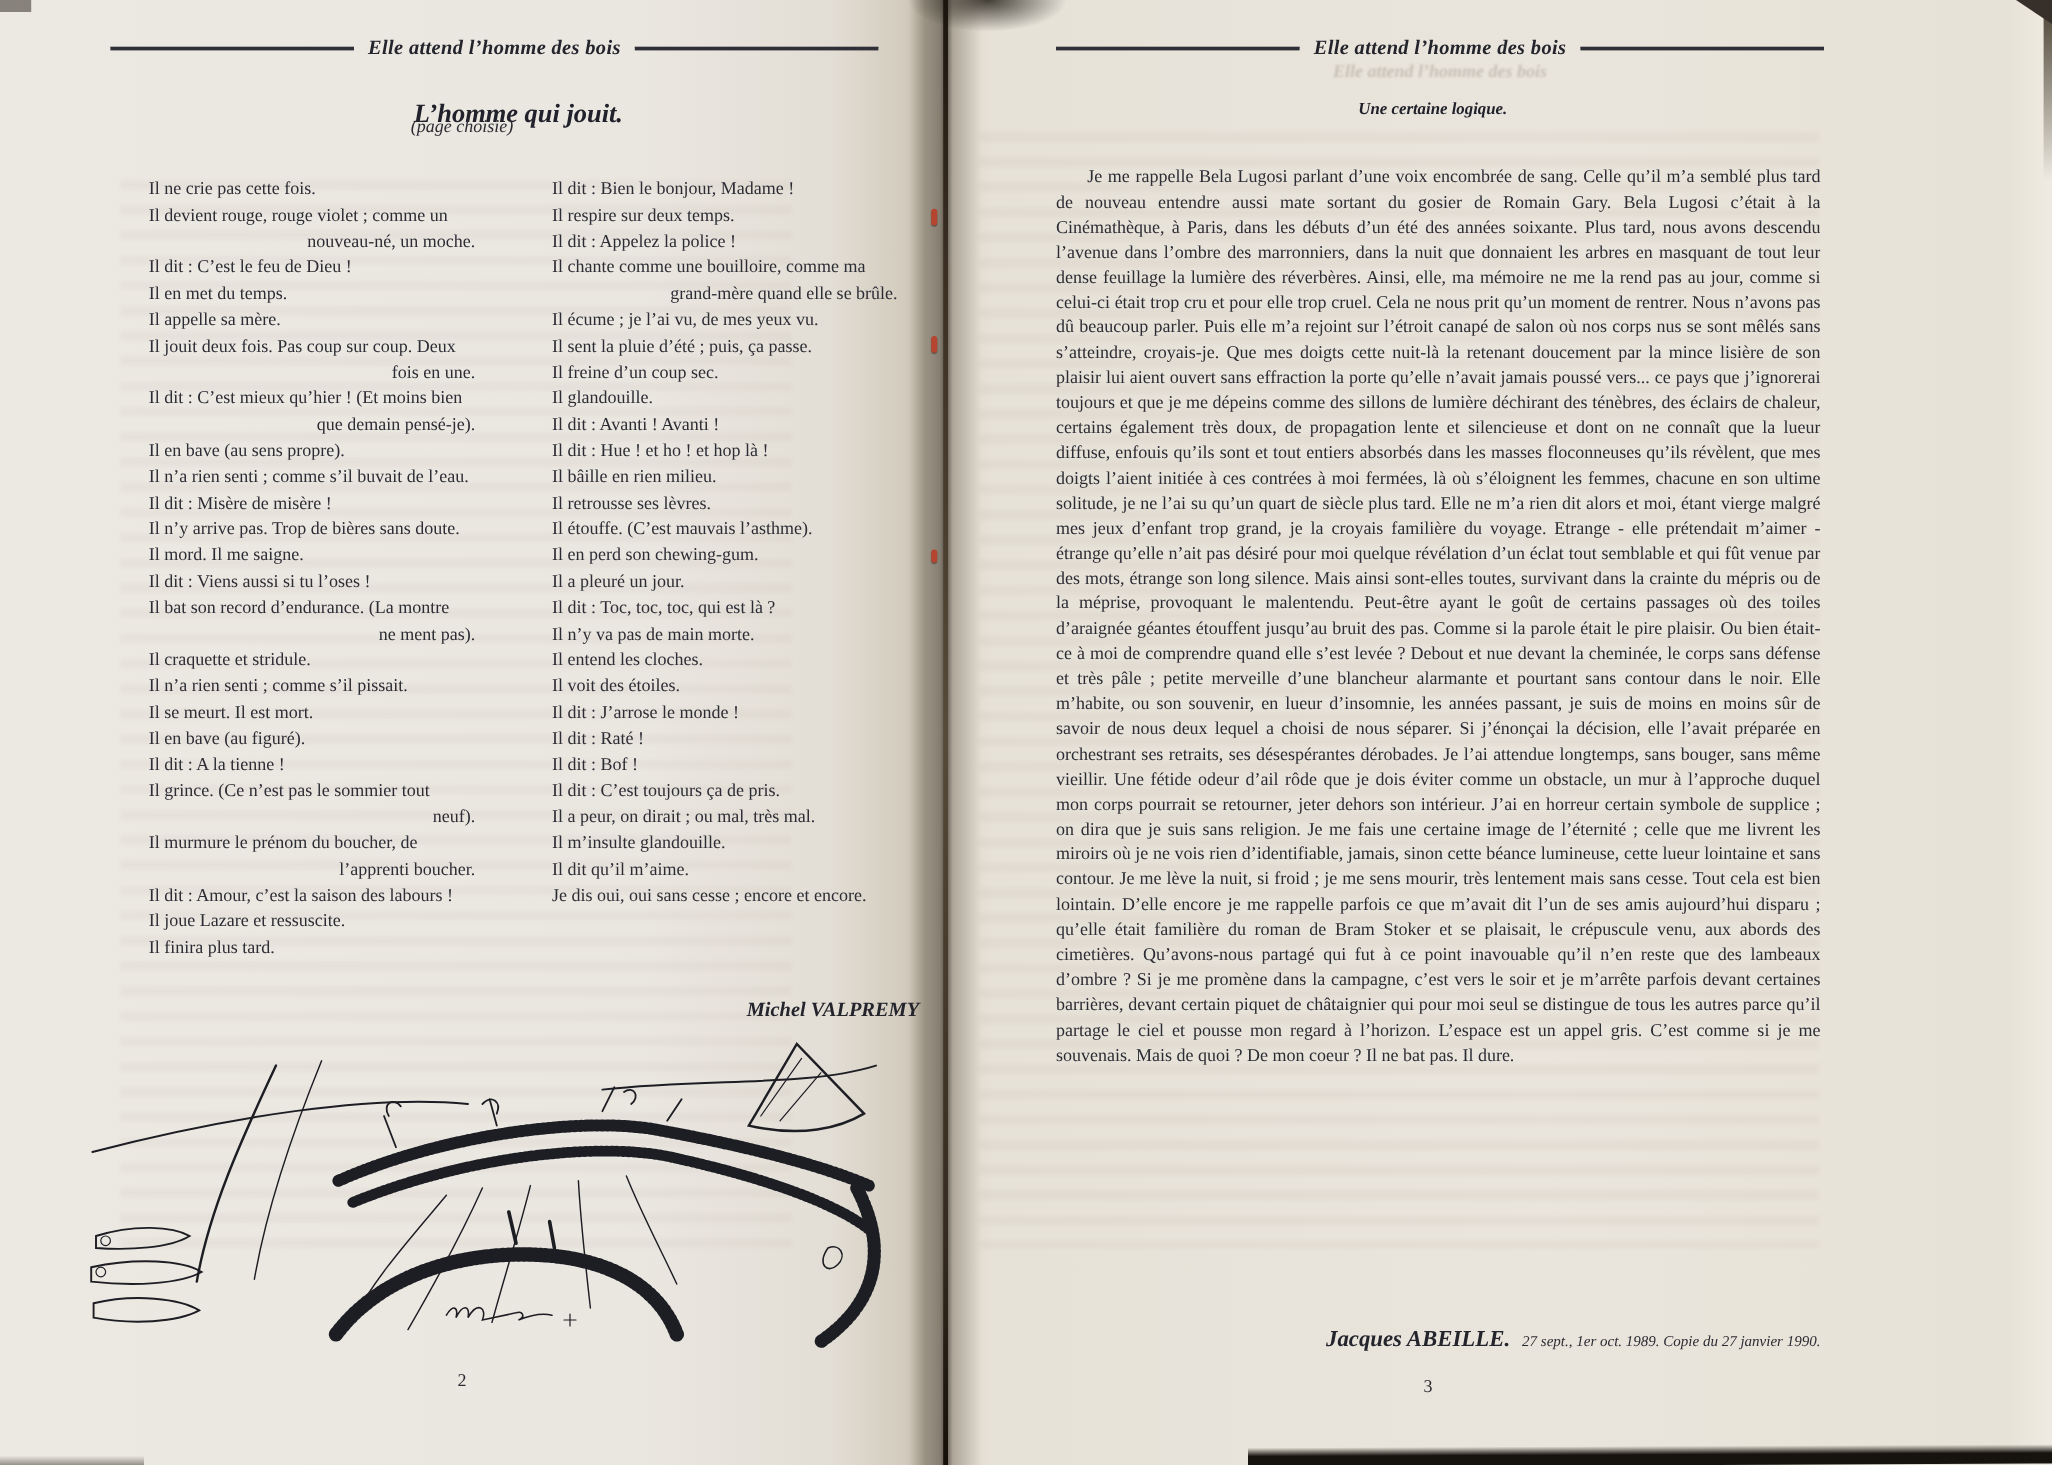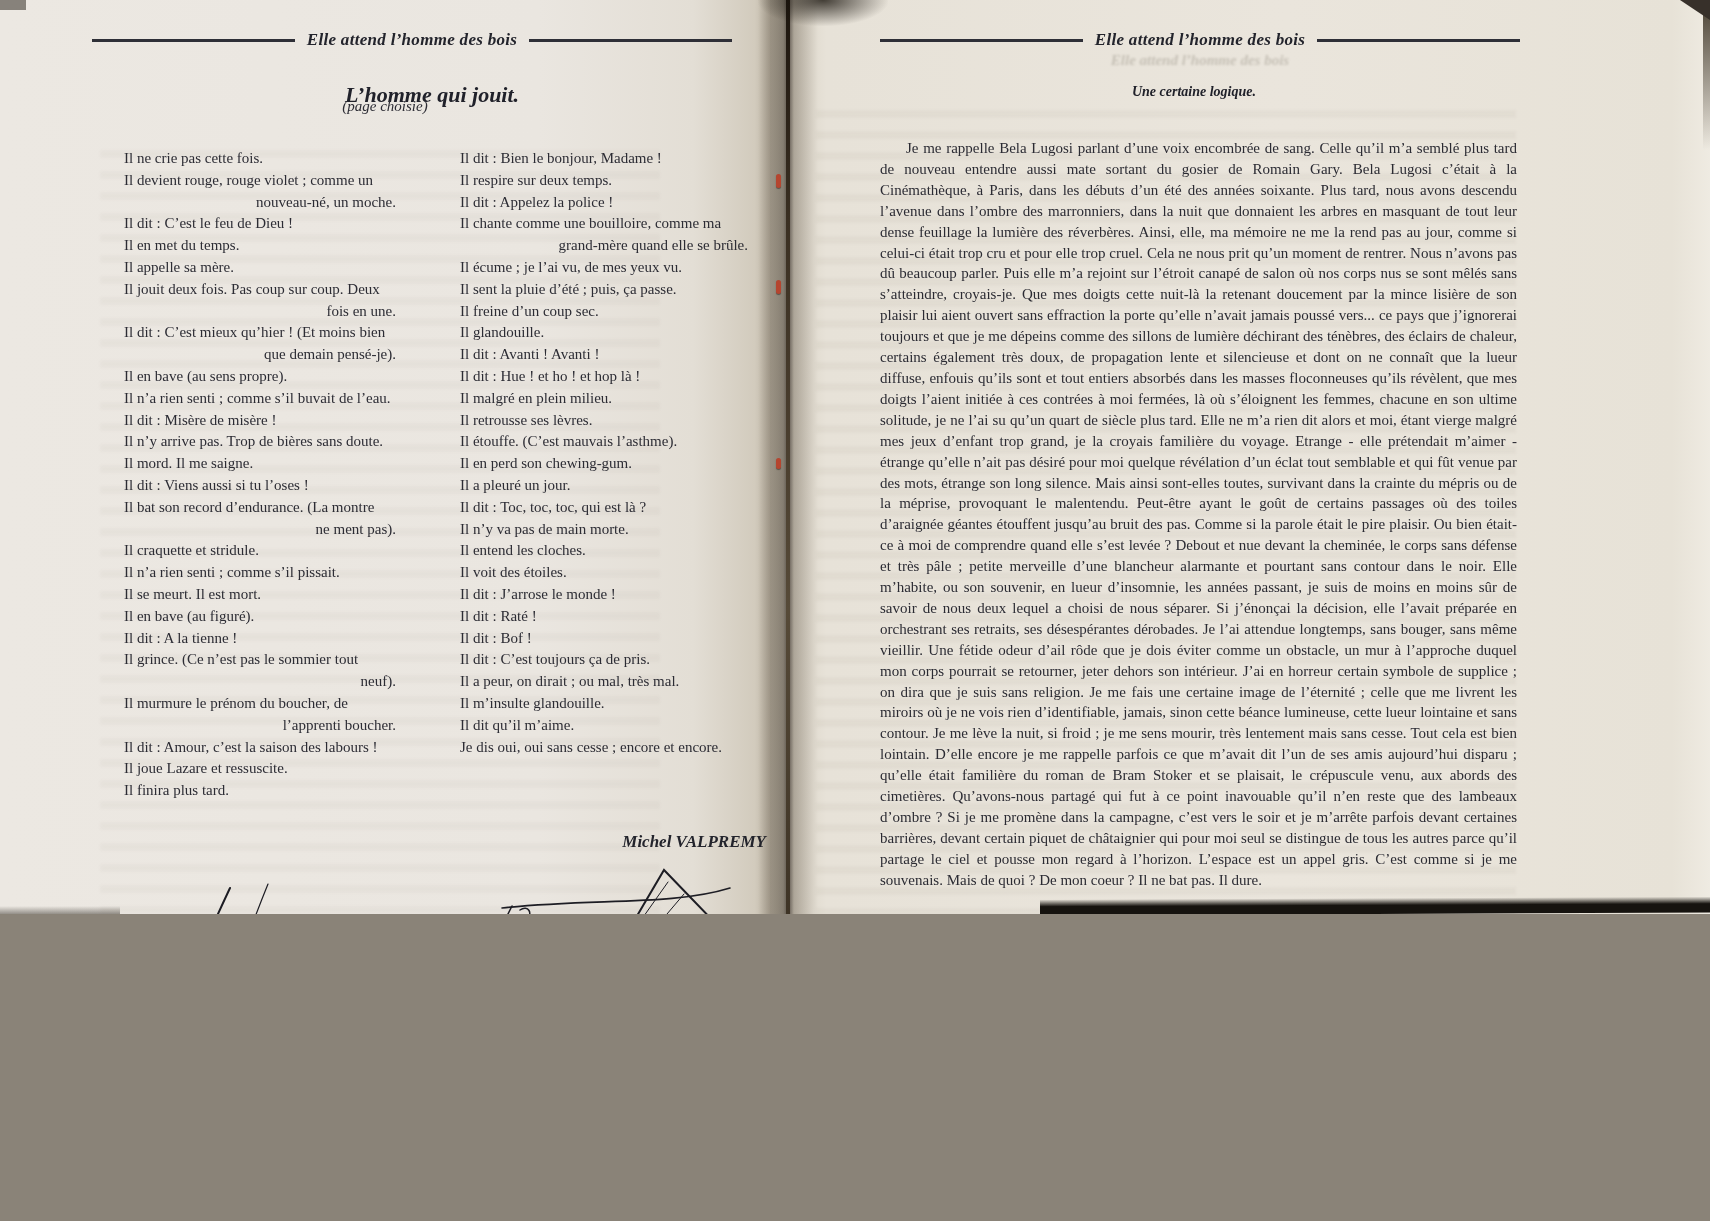--- a/index.html
+++ b/index.html
@@ -1,17 +1,17 @@
 <!DOCTYPE html>
 <html lang="fr"><head>
 <meta charset="utf-8">
 <style>
   html,body{margin:0;padding:0;background:#8a8378;}
   .spread{
-    position:relative;width:1710px;height:914px;overflow:hidden;
+    position:relative;width:1710px;height:1221px;overflow:hidden;
     font-family:"Liberation Serif","DejaVu Serif",serif;
     color:#2c2c34;background:#e9e5de;
   }
   
   .page{position:absolute;top:0;height:1221px;}
   .page-left{left:0;width:770px;
     background:linear-gradient(90deg,#ece8e2 0%,#eae6e0 70%,#e3ded5 90%,#d2cbbd 98%,#bdb4a4 100%);}
   .page-right{left:770px;width:940px;
     background:linear-gradient(90deg,#b9b1a1 0%,#d8d1c3 2%,#e7e2d8 6%,#eae5dc 55%,#e7e2d7 96%,#efebe2 100%);}
   
@@ -129,21 +129,21 @@
           <div class="poem-line">Il respire sur deux temps.</div>
           <div class="poem-line">Il dit : Appelez la police !</div>
           <div class="poem-line">Il chante comme une bouilloire, comme ma</div>
           <div class="poem-line cont">grand-mère quand elle se brûle.</div>
           <div class="poem-line">Il écume ; je l’ai vu, de mes yeux vu.</div>
           <div class="poem-line">Il sent la pluie d’été ; puis, ça passe.</div>
           <div class="poem-line">Il freine d’un coup sec.</div>
           <div class="poem-line">Il glandouille.</div>
           <div class="poem-line">Il dit : Avanti ! Avanti !</div>
           <div class="poem-line">Il dit : Hue ! et ho ! et hop là !</div>
-          <div class="poem-line">Il malgré en plein milieu.</div>
+          <div class="poem-line">Il bâille en rien milieu.</div>
           <div class="poem-line">Il retrousse ses lèvres.</div>
           <div class="poem-line">Il étouffe. (C’est mauvais l’asthme).</div>
           <div class="poem-line">Il en perd son chewing-gum.</div>
           <div class="poem-line">Il a pleuré un jour.</div>
           <div class="poem-line">Il dit : Toc, toc, toc, qui est là ?</div>
           <div class="poem-line">Il n’y va pas de main morte.</div>
           <div class="poem-line">Il entend les cloches.</div>
           <div class="poem-line">Il voit des étoiles.</div>
           <div class="poem-line">Il dit : J’arrose le monde !</div>
           <div class="poem-line">Il dit : Raté !</div>

